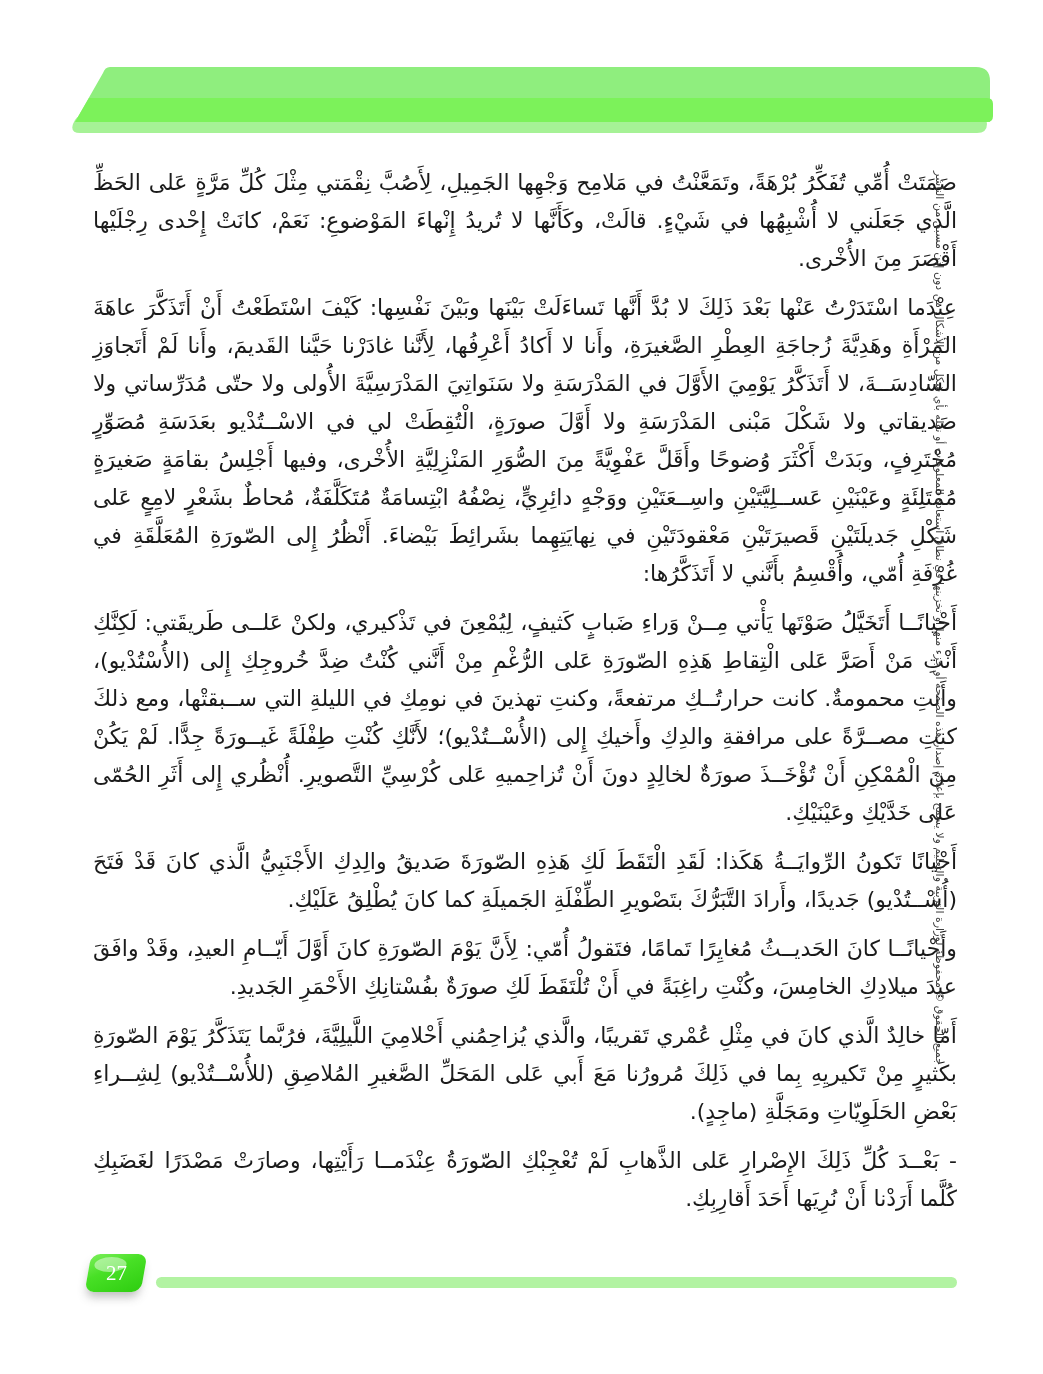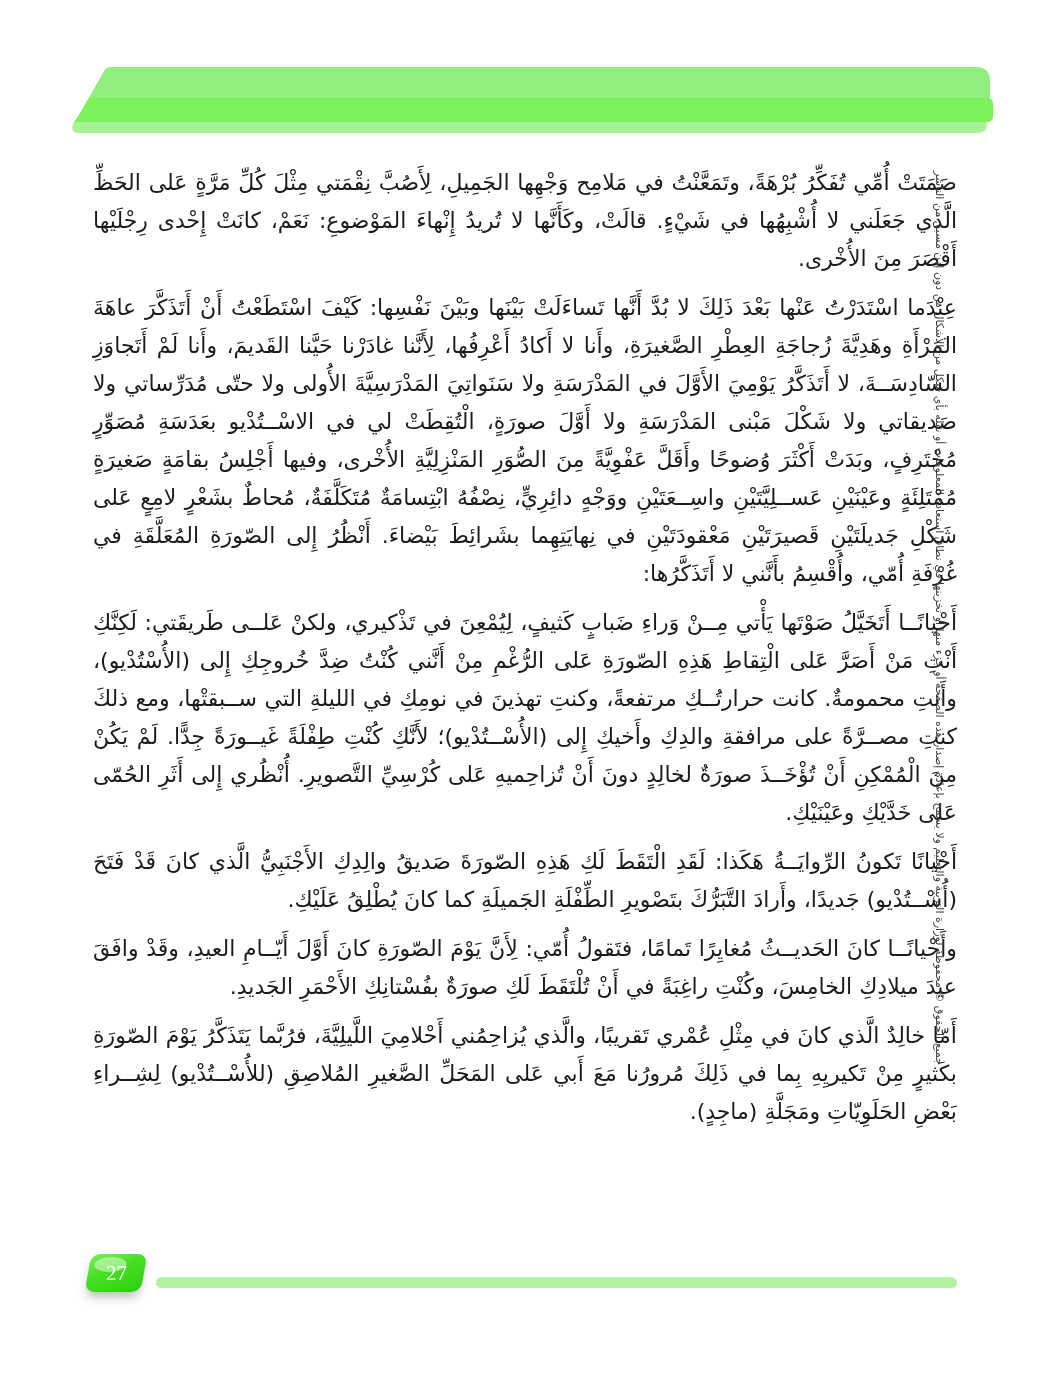--- a/index.html
+++ b/index.html
@@ -96,20 +96,21 @@
   </svg>
 </div>
 
 <div class="story">
     <p class="para">صَمَتَتْ أُمِّي تُفَكِّرُ بُرْهَةً، وتَمَعَّنْتُ في مَلامِح وَجْهِها الجَمِيلِ، لِأَصُبَّ نِقْمَتي مِثْلَ كُلِّ مَرَّةٍ عَلى الحَظِّ الَّذي جَعَلَني لا أُشْبِهُها في شَيْءٍ. قالَتْ، وكَأَنَّها لا تُريدُ إِنْهاءَ المَوْضوعِ: نَعَمْ، كانَتْ إِحْدى رِجْلَيْها أَقْصَرَ مِنَ الأُخْرى.</p>
     <p class="para">عِنْدَما اسْتَدَرْتُ عَنْها بَعْدَ ذَلِكَ لا بُدَّ أَنَّها تَساءَلَتْ بَيْنَها وبَيْنَ نَفْسِها: كَيْفَ اسْتَطَعْتُ أَنْ أَتَذَكَّرَ عاهَةَ المَرْأَةِ وهَدِيَّةَ زُجاجَةِ العِطْرِ الصَّغيرَةِ، وأَنا لا أَكادُ أَعْرِفُها، لِأَنَّنا غادَرْنا حَيَّنا القَديمَ، وأَنا لَمْ أَتَجاوَزِ السّادِسَــةَ، لا أَتَذَكَّرُ يَوْمِيَ الأَوَّلَ في المَدْرَسَةِ ولا سَنَواتِيَ المَدْرَسِيَّةَ الأُولى ولا حتّى مُدَرِّساتي ولا صَديقاتي ولا شَكْلَ مَبْنى المَدْرَسَةِ ولا أَوَّلَ صورَةٍ، الْتُقِطَتْ لي في الاسْــتُدْيو بعَدَسَةِ مُصَوِّرٍ مُحْتَرِفٍ، وبَدَتْ أَكْثَرَ وُضوحًا وأَقَلَّ عَفْوِيَّةً مِنَ الصُّوَرِ المَنْزِلِيَّةِ الأُخْرى، وفيها أَجْلِسُ بقامَةٍ صَغيرَةٍ مُمْتَلِئَةٍ وعَيْنَيْنِ عَســلِيَّتَيْنِ واسِــعَتَيْنِ ووَجْهٍ دائِرِيٍّ، نِصْفُهُ ابْتِسامَةٌ مُتَكَلَّفَةٌ، مُحاطٌ بشَعْرٍ لامِعٍ عَلى شَكْلِ جَديلَتَيْنِ قَصيرَتَيْنِ مَعْقودَتَيْنِ في نِهايَتِهِما بشَرائِطَ بَيْضاءَ. أَنْظُرُ إِلى الصّورَةِ المُعَلَّقَةِ في غُرْفَةِ أُمّي، وأُقْسِمُ بأَنَّني لا أَتَذَكَّرُها:</p>
     <p class="para">أَحْيانًــا أَتَخَيَّلُ صَوْتَها يَأْتي مِــنْ وَراءِ ضَبابٍ كَثيفٍ، لِيُمْعِنَ في تَذْكيري، ولكنْ عَلــى طَريقَتي: لَكِنَّكِ أَنْتِ مَنْ أَصَرَّ عَلى الْتِقاطِ هَذِهِ الصّورَةِ عَلى الرُّغْمِ مِنْ أَنَّني كُنْتُ ضِدَّ خُروجِكِ إِلى (الأُسْتُدْيو)، وأَنتِ محمومةٌ. كانت حرارتُــكِ مرتفعةً، وكنتِ تهذينَ في نومِكِ في الليلةِ التي ســبقتْها، ومع ذلكَ كنتِ مصــرَّةً على مرافقةِ والدِكِ وأَخيكِ إِلى (الأُسْــتُدْيو)؛ لأَنَّكِ كُنْتِ طِفْلَةً غَيــورَةً جِدًّا. لَمْ يَكُنْ مِنَ الْمُمْكِنِ أَنْ تُؤْخَــذَ صورَةٌ لخالِدٍ دونَ أَنْ تُزاحِميهِ عَلى كُرْسِيِّ التَّصويرِ. أُنْظُري إِلى أَثَرِ الحُمّى عَلى خَدَّيْكِ وعَيْنَيْكِ.</p>
     <p class="para">أَحْيانًا تَكونُ الرِّوايَــةُ هَكَذا: لَقَدِ الْتَقَطَ لَكِ هَذِهِ الصّورَةَ صَديقُ والِدِكِ الأَجْنَبِيُّ الَّذي كانَ قَدْ فَتَحَ (أُسْــتُدْيو) جَديدًا، وأَرادَ التَّبَرُّكَ بتَصْويرِ الطِّفْلَةِ الجَميلَةِ كما كانَ يُطْلِقُ عَلَيْكِ.</p>
     <p class="para">وأَحْيانًــا كانَ الحَديــثُ مُغايِرًا تَمامًا، فتَقولُ أُمّي: لِأَنَّ يَوْمَ الصّورَةِ كانَ أَوَّلَ أَيّــامِ العيدِ، وقَدْ وافَقَ عيدَ ميلادِكِ الخامِسَ، وكُنْتِ راغِبَةً في أَنْ تُلْتَقَطَ لَكِ صورَةٌ بفُسْتانِكِ الأَحْمَرِ الجَديدِ.</p>
     <p class="para">أَمّا خالِدٌ الَّذي كانَ في مِثْلِ عُمْري تَقريبًا، والَّذي يُزاحِمُني أَحْلامِيَ اللَّيلِيَّةَ، فرُبَّما يَتَذَكَّرُ يَوْمَ الصّورَةِ بكَثيرٍ مِنْ تَكيريِهِ بِما في ذَلِكَ مُرورُنا مَعَ أَبي عَلى المَحَلِّ الصَّغيرِ المُلاصِقِ (للأُسْــتُدْيو) لِشِــراءِ بَعْضِ الحَلَوِيّاتِ ومَجَلَّةِ (ماجِدٍ).</p>
+    <p class="para">- بَعْــدَ كُلِّ ذَلِكَ الإِصْرارِ عَلى الذَّهابِ لَمْ تُعْجِبْكِ الصّورَةُ عِنْدَمــا رَأَيْتِها، وصارَتْ مَصْدَرًا لغَضَبِكِ كُلَّما أَرَدْنا أَنْ نُرِيَها أَحَدَ أَقارِبِكِ.</p>
   </div>
 
 <div class="copyright">جميع الحقوق © محفوظة لوزارة التربية والتعليم ولا يسمح بإعادة إصدار هذه الصفحة أو جزء منها أو تخزينها في نطاق استعادة المعلومات أو نقله بأي شكل من الأشكال من دون إذن مسبق من الناشر</div>
 
 <div class="page-badge">
   <span class="num">27</span>
 </div>
 <div class="footer-rule"></div>
 
 </body></html>

